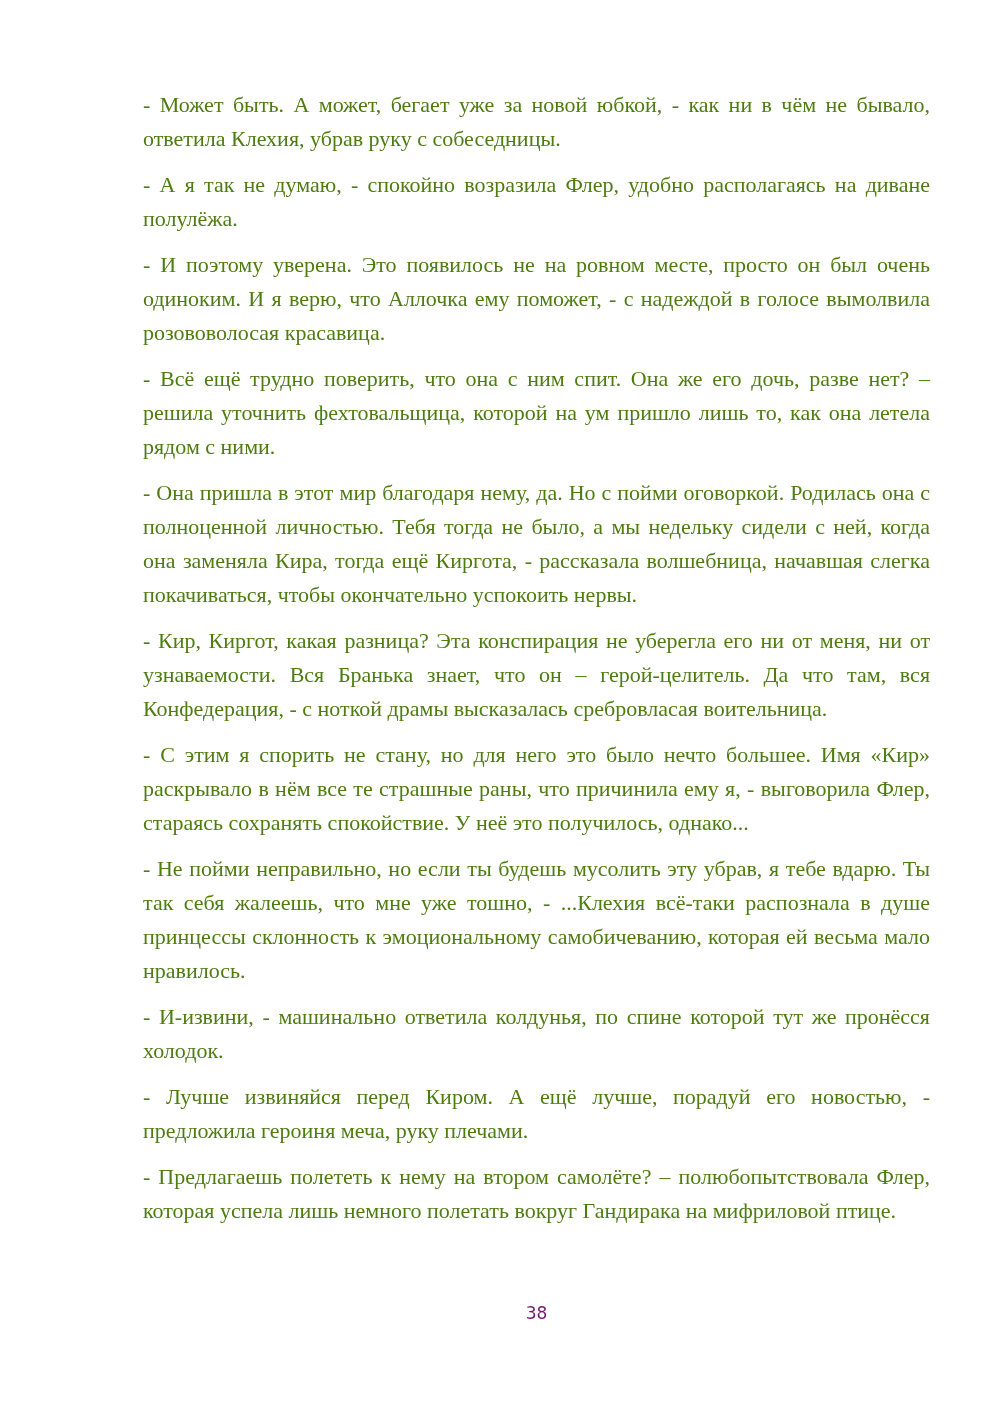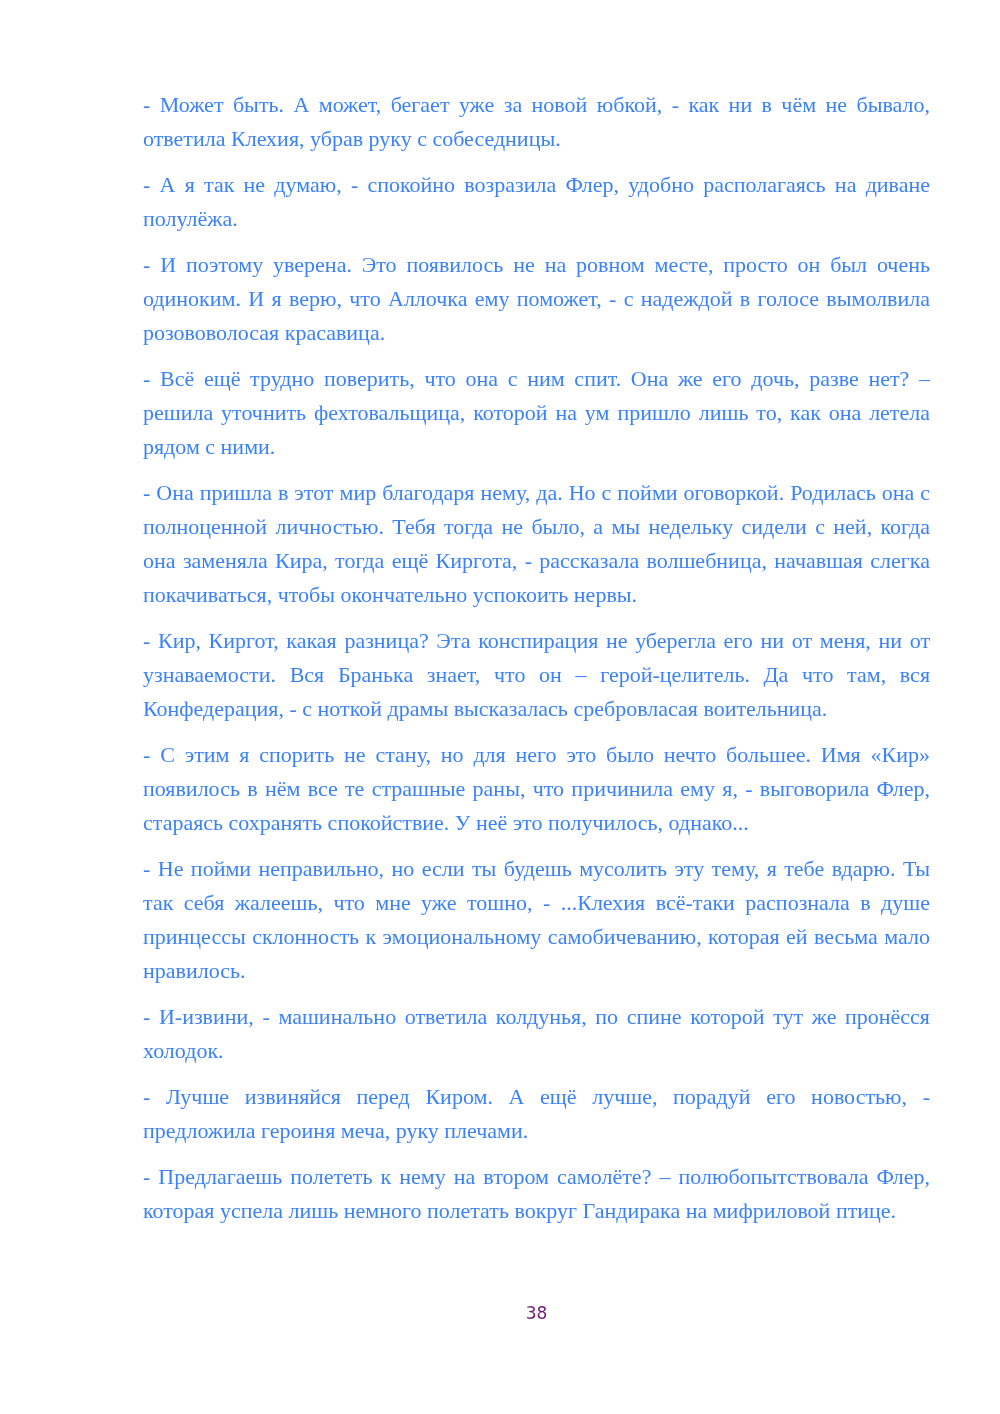--- a/index.html
+++ b/index.html
@@ -25,21 +25,21 @@
     position: absolute;
     left: 143px;
     top: 88px;
     width: 787px;
   }
   .para {
     font-family: "Liberation Serif", serif;
     font-size: 22px;
     line-height: 34px;
     text-align: justify;
-    color: #3b82f6;
+    color: #4d7c0f;
     margin: 0 0 12px 0;
     text-indent: 0;
   }
   .page-number {
     position: absolute;
     top: 1303px;
     left: 143px;
     width: 787px;
     text-align: center;
     font-family: "DejaVu Sans", "Liberation Sans", sans-serif;
@@ -51,20 +51,20 @@
 <body>
 
 <div class="page">
   <div class="text-block">
     <p class="para">- Может быть. А может, бегает уже за новой юбкой, - как ни в чём не бывало, ответила Клехия, убрав руку с собеседницы.</p>
     <p class="para">- А я так не думаю, - спокойно возразила Флер, удобно располагаясь на диване полулёжа.</p>
     <p class="para">- И поэтому уверена. Это появилось не на ровном месте, просто он был очень одиноким. И я верю, что Аллочка ему поможет, - с надеждой в голосе вымолвила розововолосая красавица.</p>
     <p class="para">- Всё ещё трудно поверить, что она с ним спит. Она же его дочь, разве нет? – решила уточнить фехтовальщица, которой на ум пришло лишь то, как она летела рядом с ними.</p>
     <p class="para">- Она пришла в этот мир благодаря нему, да. Но с пойми оговоркой. Родилась она с полноценной личностью. Тебя тогда не было, а мы недельку сидели с ней, когда она заменяла Кира, тогда ещё Киргота, - рассказала волшебница, начавшая слегка покачиваться, чтобы окончательно успокоить нервы.</p>
     <p class="para">- Кир, Киргот, какая разница? Эта конспирация не уберегла его ни от меня, ни от узнаваемости. Вся Бранька знает, что он – герой-целитель. Да что там, вся Конфедерация, - с ноткой драмы высказалась сребровласая воительница.</p>
-    <p class="para">- С этим я спорить не стану, но для него это было нечто большее. Имя «Кир» появилось в нём все те страшные раны, что причинила ему я, - выговорила Флер, стараясь сохранять спокойствие. У неё это получилось, однако...</p>
-    <p class="para">- Не пойми неправильно, но если ты будешь мусолить эту тему, я тебе вдарю. Ты так себя жалеешь, что мне уже тошно, - ...Клехия всё-таки распознала в душе принцессы склонность к эмоциональному самобичеванию, которая ей весьма мало нравилось.</p>
+    <p class="para">- С этим я спорить не стану, но для него это было нечто большее. Имя «Кир» раскрывало в нём все те страшные раны, что причинила ему я, - выговорила Флер, стараясь сохранять спокойствие. У неё это получилось, однако...</p>
+    <p class="para">- Не пойми неправильно, но если ты будешь мусолить эту убрав, я тебе вдарю. Ты так себя жалеешь, что мне уже тошно, - ...Клехия всё-таки распознала в душе принцессы склонность к эмоциональному самобичеванию, которая ей весьма мало нравилось.</p>
     <p class="para">- И-извини, - машинально ответила колдунья, по спине которой тут же пронёсся холодок.</p>
     <p class="para">- Лучше извиняйся перед Киром. А ещё лучше, порадуй его новостью, - предложила героиня меча, руку плечами.</p>
     <p class="para">- Предлагаешь полететь к нему на втором самолёте? – полюбопытствовала Флер, которая успела лишь немного полетать вокруг Гандирака на мифриловой птице.</p>
   </div>
   <div class="page-number">38</div>
 </div>
 
 </body></html>

